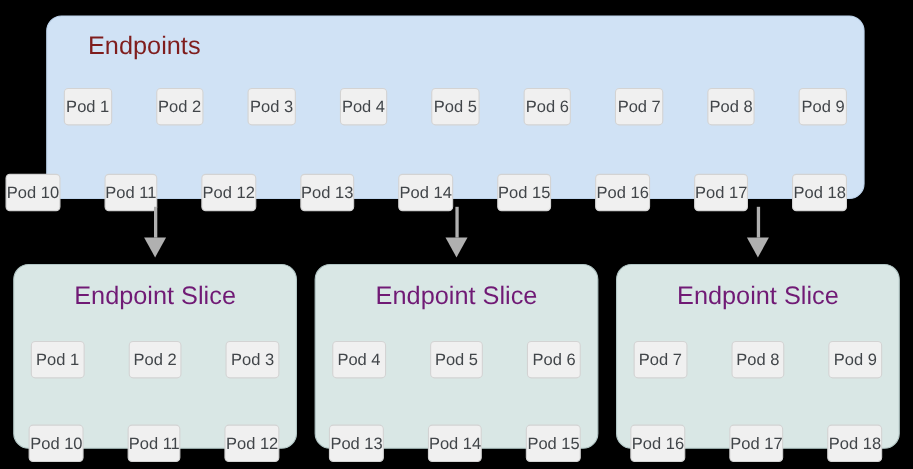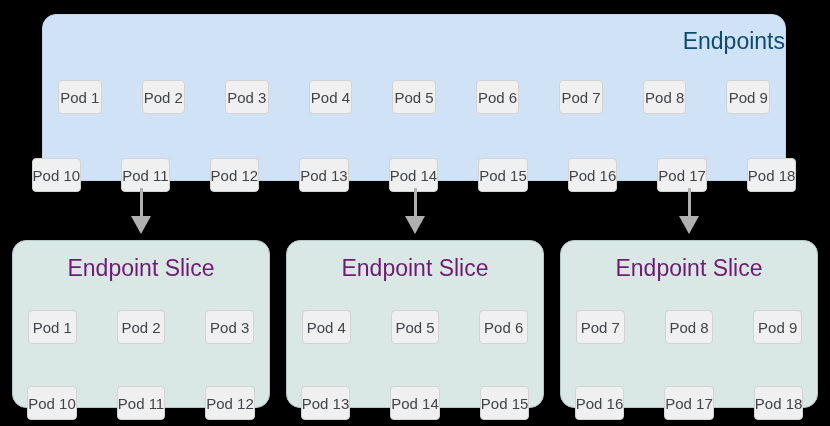--- a/index.html
+++ b/index.html
@@ -18,28 +18,29 @@
     left: 42px; top: 14px;
     width: 744px; height: 167px;
     background: #d0e2f5;
     border: 1px solid #bed4ec;
     border-radius: 14px;
     box-sizing: border-box;
   }
   .endpoints-title {
     padding-top: 11px;
     line-height: 30px;
-    text-align: right;
+    text-align: left;
     font-size: 23px;
-    color: #0c4a6e;
+    color: #7f1d1d;
     font-weight: 400;
+    margin-left: 37px;
   }
   .chip-row {
     display: flex;
-    justify-content: center;
+    justify-content: flex-end;
     padding: 12px 15px;
     gap: 40px;
   }
   .endpoints-box .chip-row.row1 { margin-top: 12px; }
   .endpoints-box .chip-row.row2 { margin-top: 20px; }
 
   
   .pod-chip {
     width: 68px; height: 34px;
     box-sizing: border-box;

